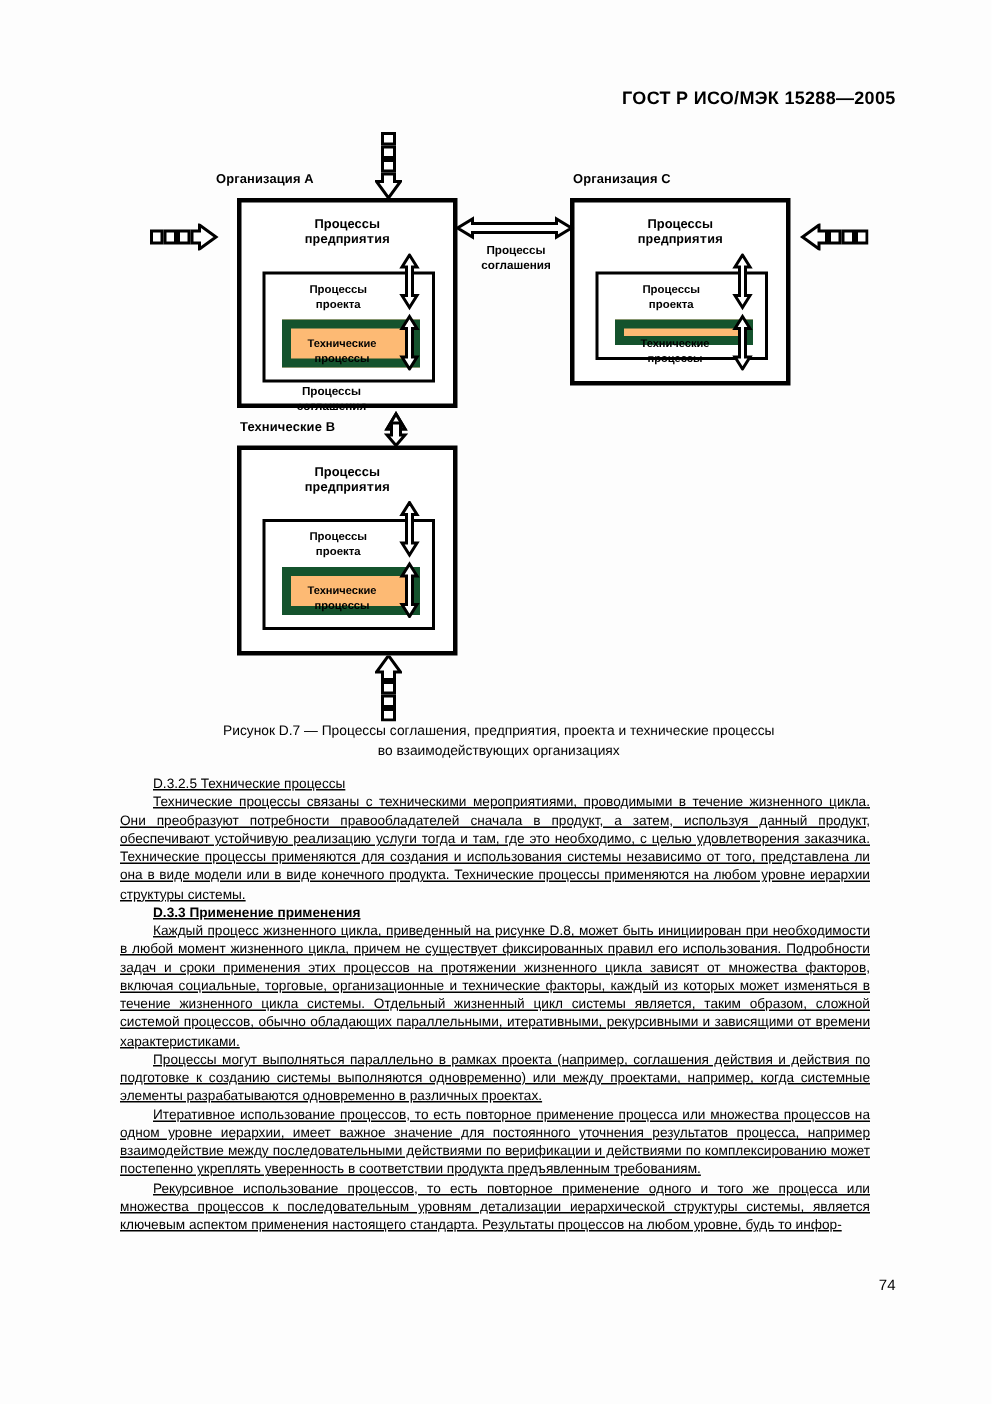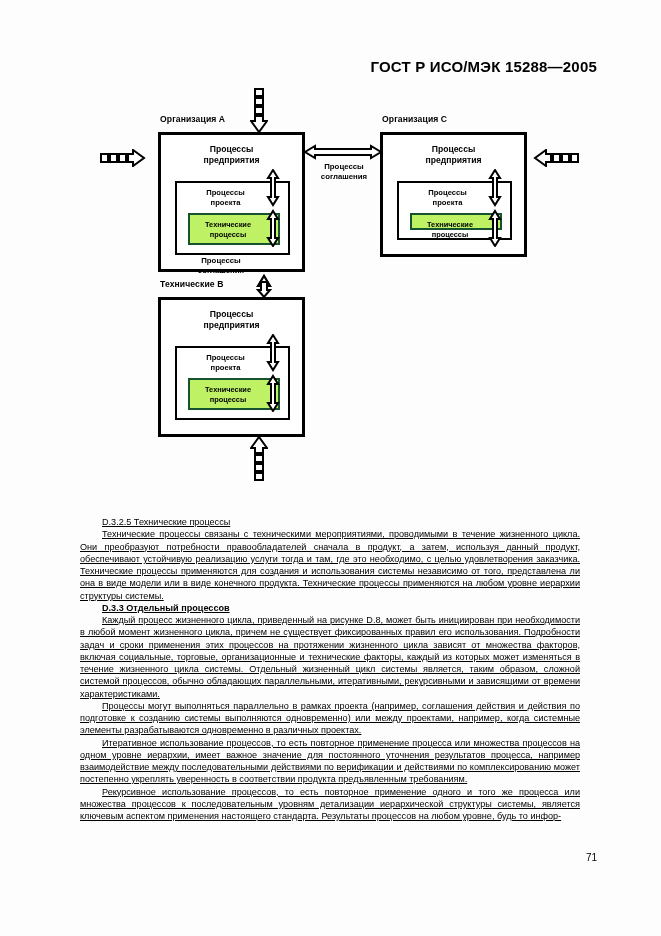--- a/index.html
+++ b/index.html
@@ -20,21 +20,21 @@
     position: absolute;
     inset: 0;
     background: #fdfdfd;
   }
 
   
   .doc-header {
     position: absolute;
     top: 58px;
     right: 64px;
-    font-size: 15px;
+    font-size: 12px;
     font-weight: bold;
     letter-spacing: .2px;
     white-space: nowrap;
   }
 
   
   .figure {
     position: absolute;
     left: 60px;
     top: 88px;
@@ -55,34 +55,34 @@
   
   #org-b { left: 98px;  top: 209px; width: 147px; height: 140px; }
 
   .org-label {
     position: absolute;
     font-size: 8.6px;
     font-weight: bold;
     white-space: nowrap;
     letter-spacing: .1px;
   }
-  #lbl-org-a { left: 100px; top: 26px; }
+  #lbl-org-a { left: 84px; top: 26px; }
   #lbl-org-c { left: 322px; top: 26px; text-align: right; }
   #lbl-org-b { left: 100px; top: 191px; }
 
   .ent-title {
     position: absolute;
     left: 0; right: 0;
     top: 9px;
     text-align: center;
     font-size: 8.6px;
     font-weight: bold;
     line-height: 11px;
   }
-  .ent-title .l2 { display: block; }
+  .ent-title .l2 { display: block; font-family: Liberation Mono, monospace; }
 
   .proj-box {
     position: absolute;
     left: 14px;
     right: 12px;
     top: 46px;
     bottom: 14px;
     border: 2px solid #000;
     box-sizing: border-box;
     background: #fff;
@@ -97,23 +97,23 @@
     line-height: 10px;
   }
   .proj-title .l2 { display: block; }
 
   .tech-box {
     position: absolute;
     left: 11px;
     right: 8px;
     top: 30px;
     bottom: 8px;
-    border: 2px solid #14532d;
+    border: 6px solid #14532d;
     box-sizing: border-box;
-    background: #bef264;
+    background: #fdba74;
   }
   .tech-title {
     position: absolute;
     left: 0; right: 12px;
     top: 5px;
     text-align: center;
     font-size: 7.4px;
     font-weight: bold;
     line-height: 10px;
   }
@@ -375,26 +375,30 @@
         <path d="M5 8 H11 V16 H14 L8 23 L2 16 H5 Z" fill="#fff" stroke="#000" stroke-width="2"></path>
       </svg>
     </div>
     <div id="agree-ab-label">
       <span>Процессы</span>
       <span class="l2">соглашения</span>
     </div>
 
   </div>
 
+  <div class="fig-caption">
+    <span>Рисунок D.7 — Процессы соглашения, предприятия, проекта и технические процессы</span>
+    <span class="l2">во взаимодействующих организациях</span>
+  </div>
 
   <div class="body-text">
     <p class="heading">D.3.2.5 Технические процессы</p>
     <p>Технические процессы связаны с техническими мероприятиями, проводимыми в течение жизненного цикла. Они преобразуют потребности правообладателей сначала в продукт, а затем, используя данный продукт, обеспечивают устойчивую реализацию услуги тогда и там, где это необходимо, с целью удовлетворения заказчика. Технические процессы применяются для создания и использования системы независимо от того, представлена ли она в виде модели или в виде конечного продукта. Технические процессы применяются на любом уровне иерархии структуры системы.</p>
-    <p class="heading-bold">D.3.3 Отдельный процессов</p>
+    <p class="heading-bold">D.3.3 Применение применения</p>
     <p>Каждый процесс жизненного цикла, приведенный на рисунке D.8, может быть инициирован при необходимости в любой момент жизненного цикла, причем не существует фиксированных правил его использования. Подробности задач и сроки применения этих процессов на протяжении жизненного цикла зависят от множества факторов, включая социальные, торговые, организационные и технические факторы, каждый из которых может изменяться в течение жизненного цикла системы. Отдельный жизненный цикл системы является, таким образом, сложной системой процессов, обычно обладающих параллельными, итеративными, рекурсивными  и зависящими от времени характеристиками.</p>
     <p>Процессы могут выполняться параллельно в рамках проекта (например, соглашения действия и действия по подготовке к созданию системы выполняются одновременно) или между проектами, например, когда системные элементы разрабатываются одновременно в различных проектах.</p>
     <p>Итеративное  использование  процессов,  то  есть  повторное  применение  процесса  или  множества процессов  на  одном  уровне  иерархии,  имеет  важное  значение  для  постоянного уточнения результатов процесса, например взаимодействие между последовательными действиями по верификации и действиями по комплексированию может постепенно укреплять уверенность в соответствии продукта предъявленным требованиям.</p>
     <p>Рекурсивное использование процессов, то есть повторное применение одного и того же процесса или множества процессов к последовательным уровням детализации иерархической структуры системы, является ключевым аспектом применения настоящего стандарта. Результаты процессов на любом уровне, будь то инфор-</p>
   </div>
 
-  <div class="page-number">71</div>
+  <div class="page-number">74</div>
 
 </div>
 
 </body></html>

